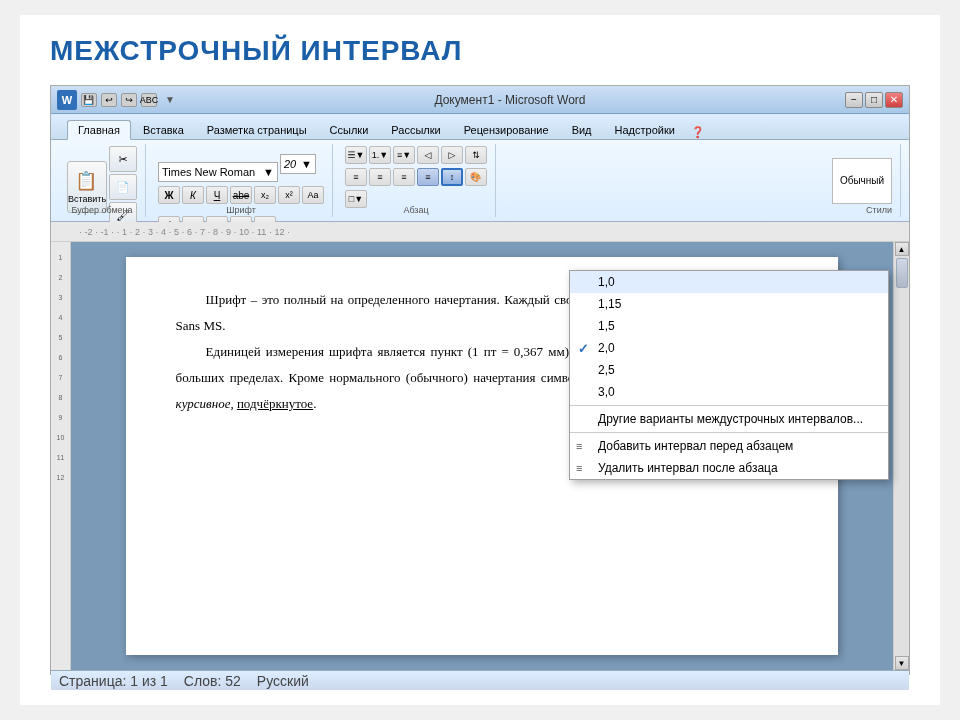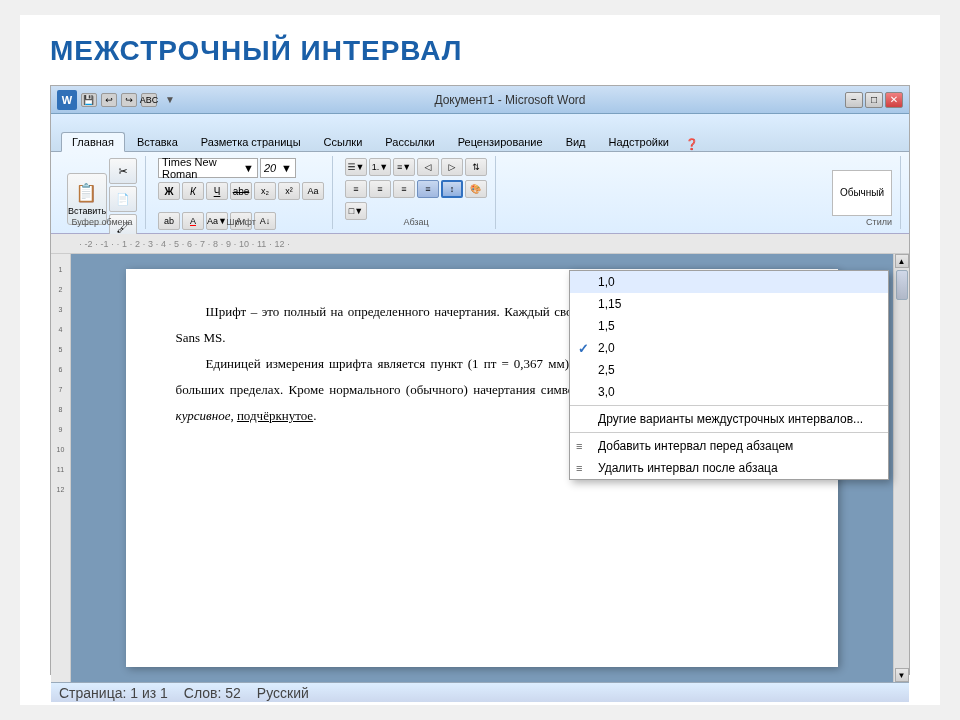--- a/index.html
+++ b/index.html
@@ -83,24 +83,24 @@
       border-radius: 2px;
       cursor: pointer;
       display: flex; align-items: center; justify-content: center;
       font-size: 10px;
       background: linear-gradient(to bottom, #e8e8e8, #c8c8c8);
     }
     .win-btn.close { background: linear-gradient(to bottom, #f08080, #d04040); color: white; }
     
     .ribbon-tabs {
       background: linear-gradient(to bottom, #ddeeff, #c8ddf0);
-      height: 38px;
+      height: 26px;
       display: flex;
       align-items: flex-end;
-      padding-left: 10px;
+      padding-left: 16px;
       border-bottom: 1px solid #9ab;
     }
     .ribbon-tab {
       padding: 3px 10px;
       font-size: 11px;
       cursor: pointer;
       border: 1px solid transparent;
       border-bottom: none;
       border-radius: 3px 3px 0 0;
       margin-right: 1px;
@@ -164,27 +164,28 @@
       gap: 2px;
     }
     
     .font-row {
       display: flex;
       align-items: center;
       gap: 2px;
       margin-bottom: 2px;
     }
     .font-selector {
-      width: 100px; height: 20px;
+      width: 120px; height: 20px;
       border: 1px solid #aaa;
       background: white;
       font-size: 11px;
       padding: 1px 3px;
       display: flex; align-items: center; justify-content: space-between;
       cursor: pointer;
+      margin-top: 16px;
     }
     .size-selector {
       width: 36px; height: 20px;
       border: 1px solid #aaa;
       background: white;
       font-size: 11px;
       padding: 1px 3px;
       display: flex; align-items: center; justify-content: space-between;
       cursor: pointer;
     }

